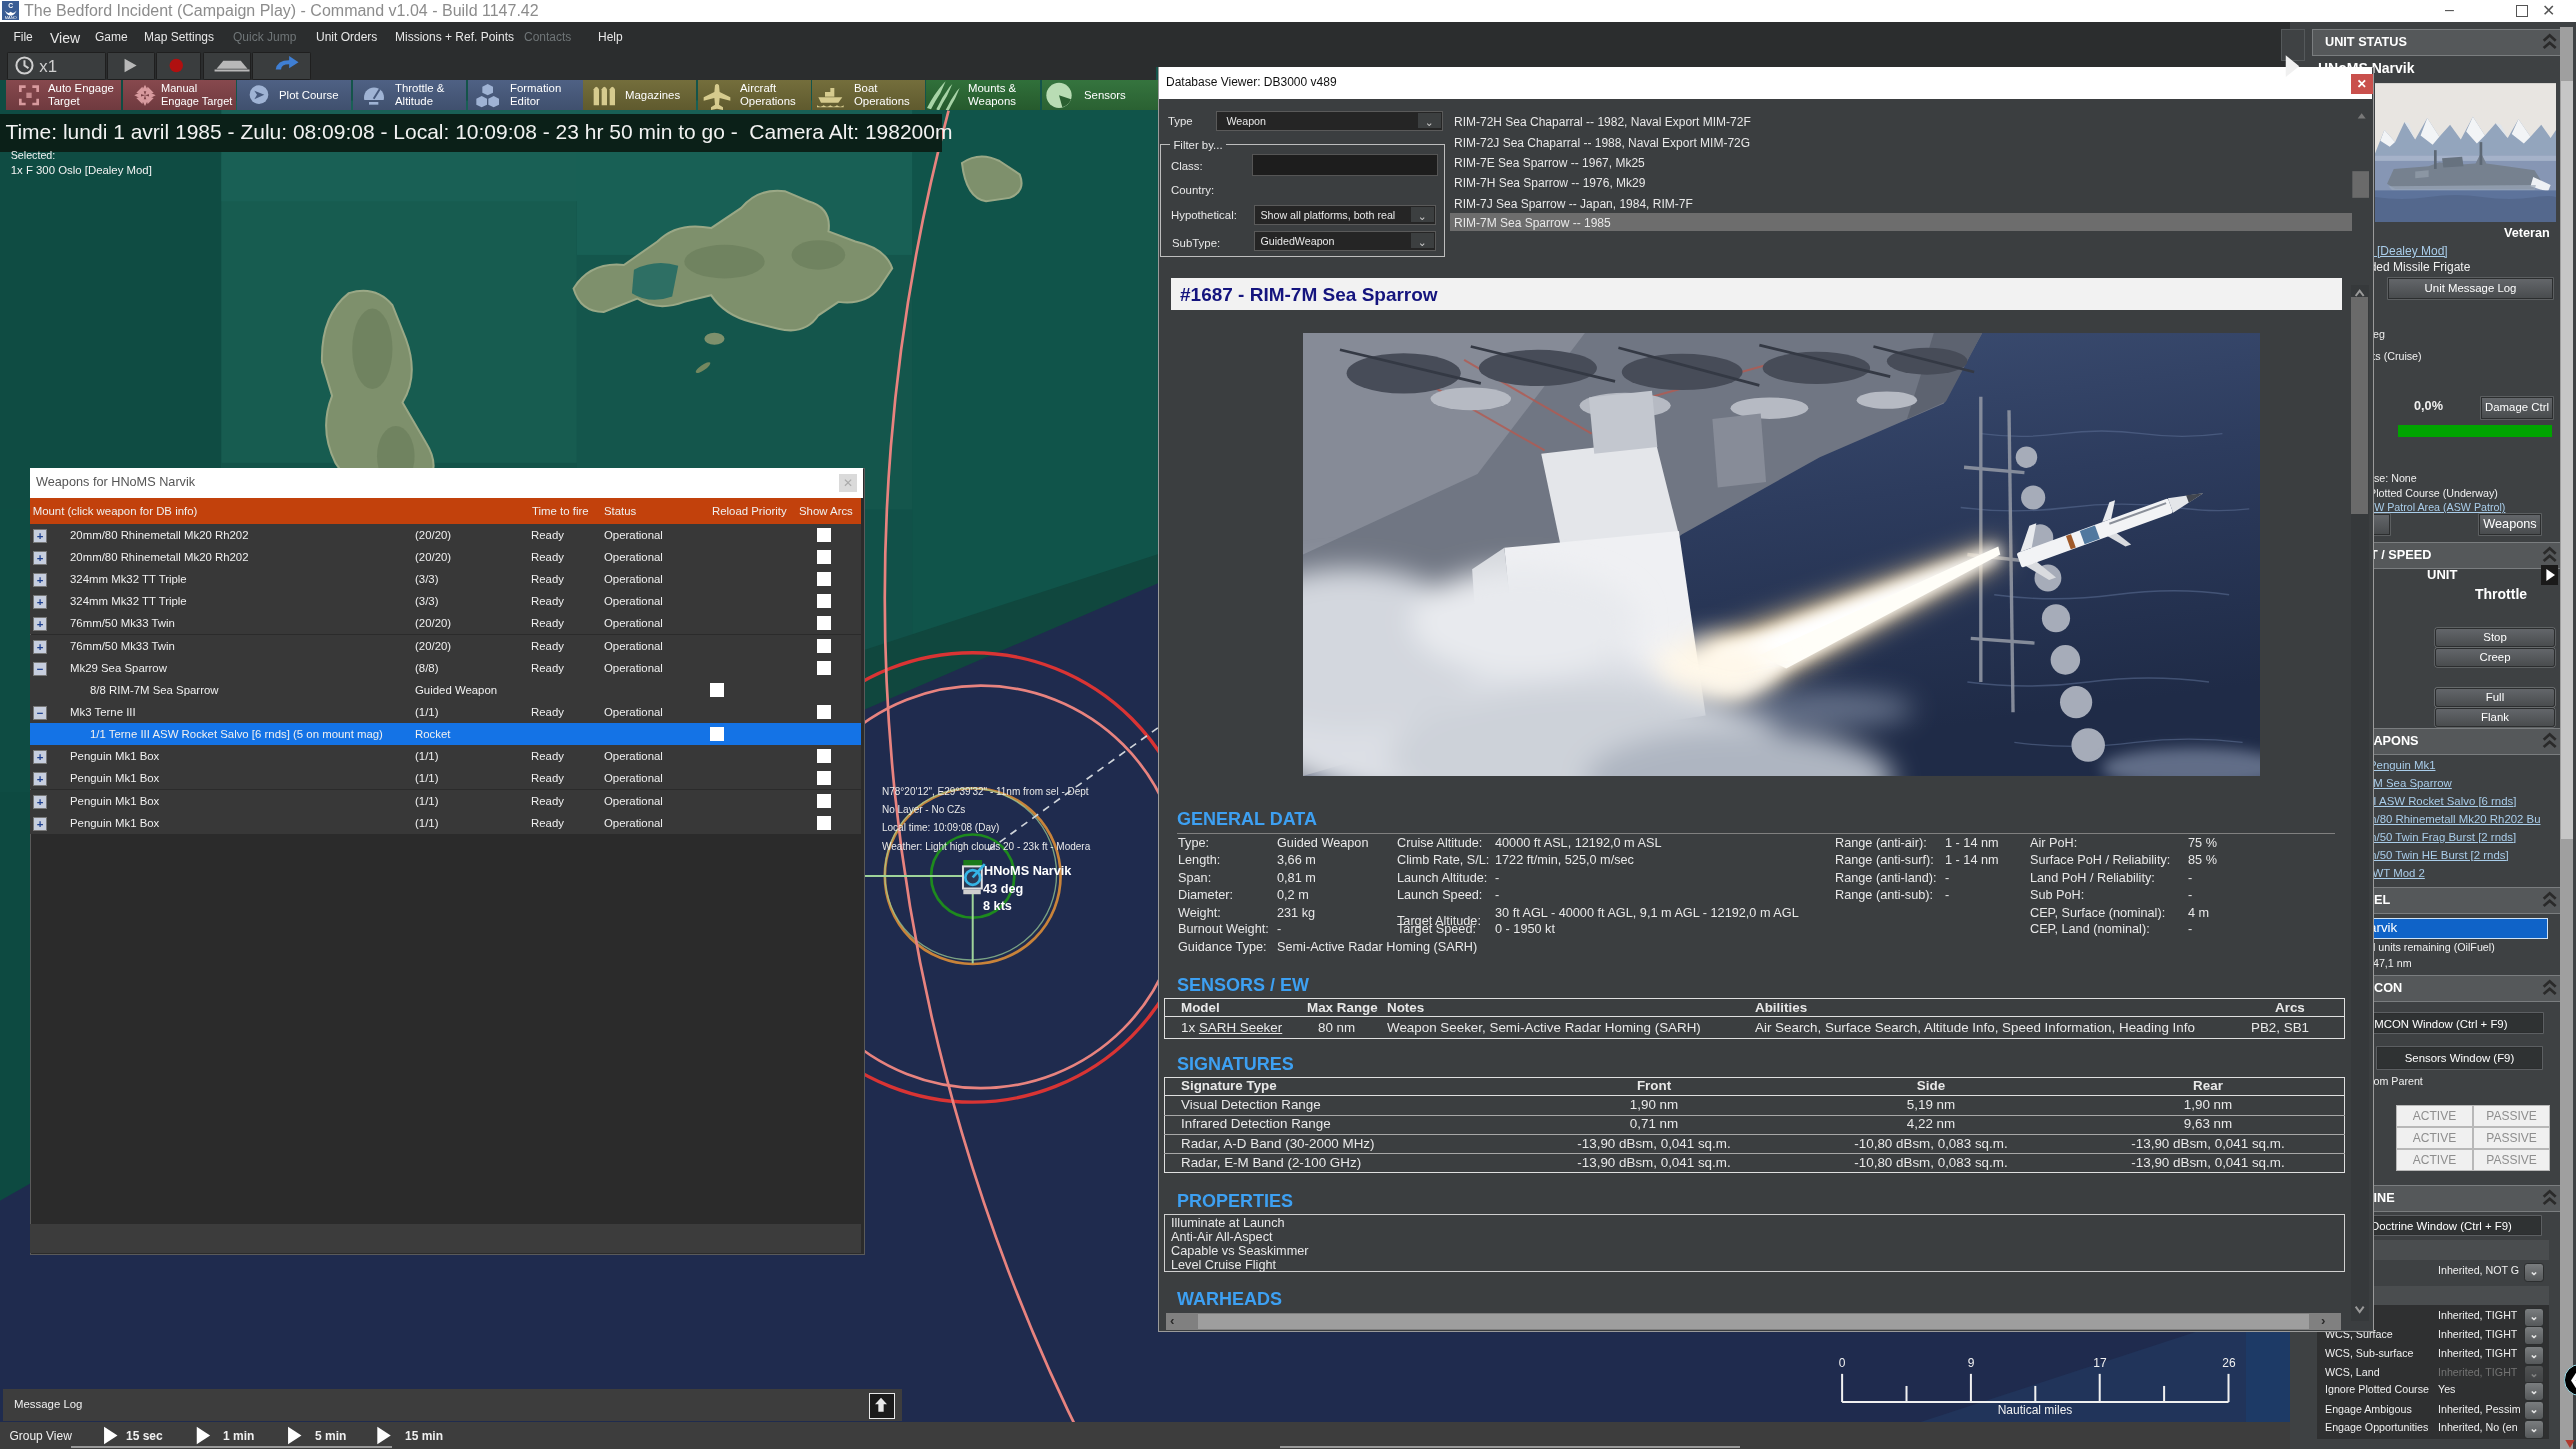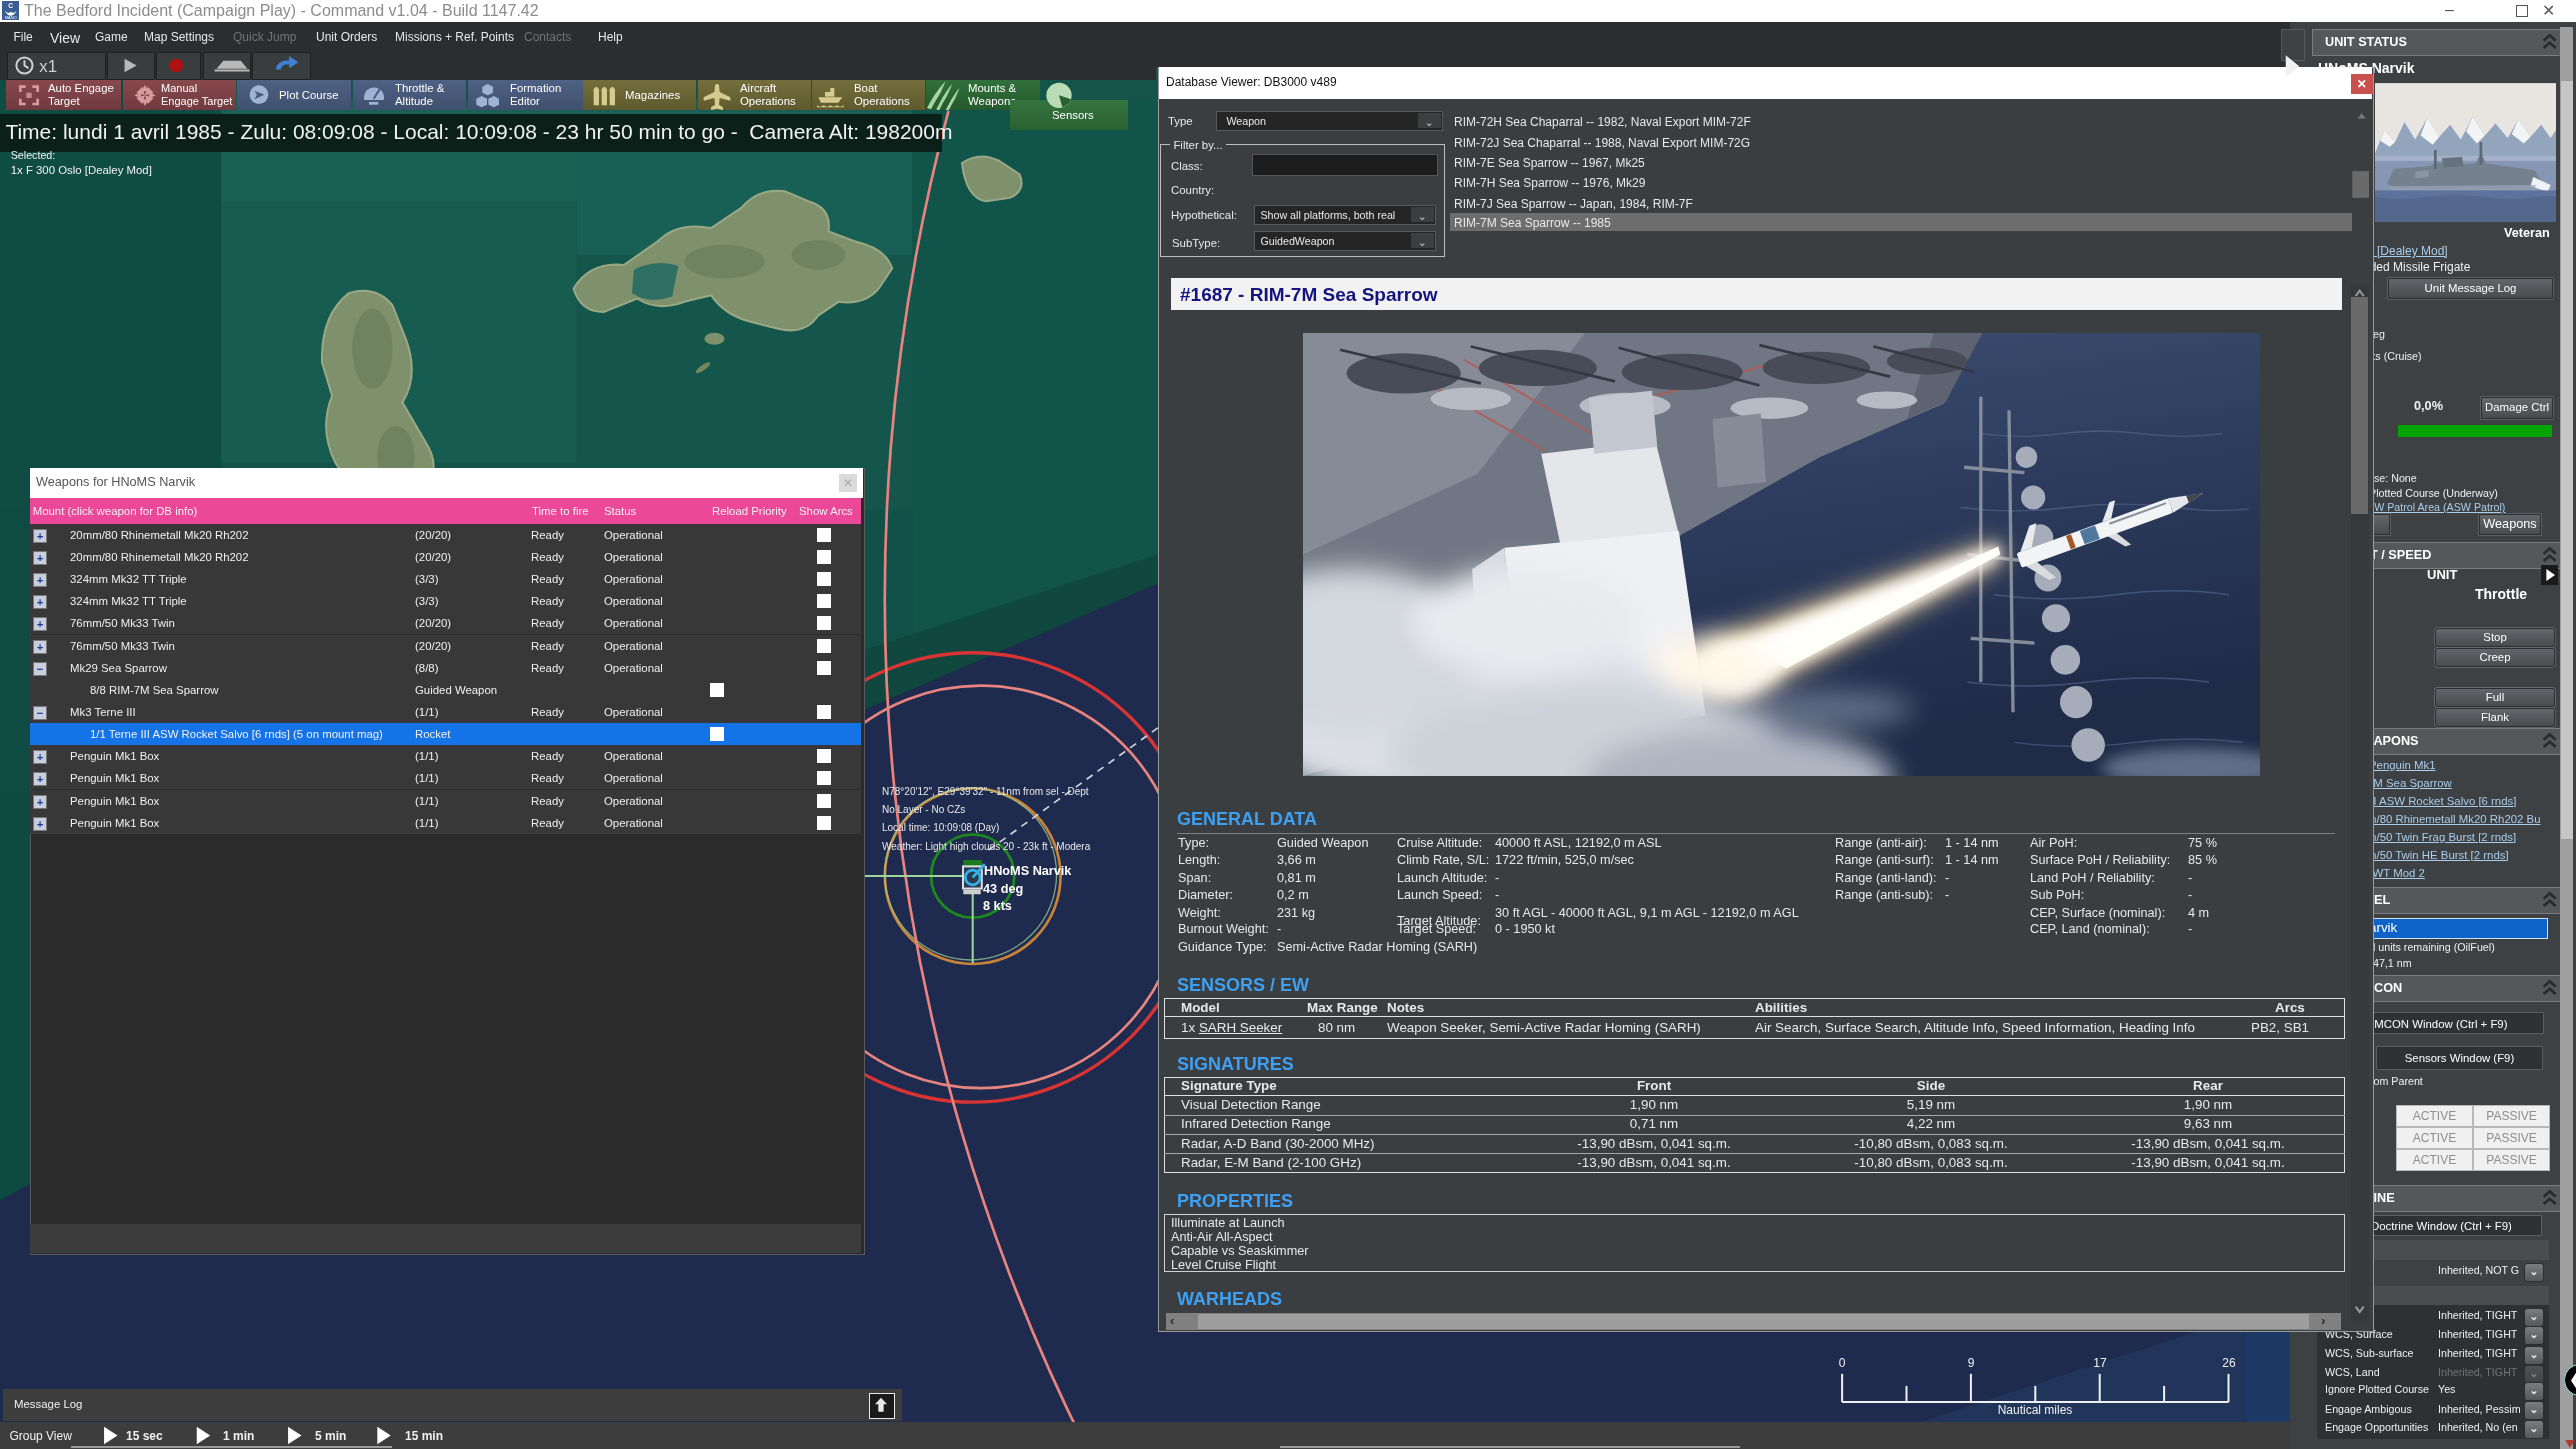--- a/index.html
+++ b/index.html
@@ -167,21 +167,21 @@
     </div>
 <div class="cb" style="left:698px;width:113px;background:linear-gradient(#746e3c,#5f5a2e);">
       <div class="lbl">Aircraft<br>Operations</div>
     </div>
 <div class="cb" style="left:812px;width:113px;background:linear-gradient(#746e3c,#5f5a2e);">
       <div class="lbl">Boat<br>Operations</div>
     </div>
 <div class="cb" style="left:926px;width:114px;background:linear-gradient(#30703a,#265a2d);">
       <div class="lbl">Mounts &amp;<br>Weapons</div>
     </div>
-<div class="cb" style="left:1010px;width:118px;background:linear-gradient(#35743e,#2a6132);margin-top:20px;">
+<div class="cb" style="left:1042px;width:118px;background:linear-gradient(#35743e,#2a6132);">
       <div class="lbl1">Sensors</div>
     </div>
 <svg class="abs" style="left:6px;top:80px;" width="1150" height="30" viewBox="0 0 1714 45">
 
   <g fill="#d89a9e">
     <path d="M14,8 L24,8 L24,12 L18,12 L18,18 L14,18 Z"></path>
         <path d="M44,8 L34,8 L34,12 L40,12 L40,18 L44,18 Z"></path>
     <path d="M14,38 L24,38 L24,34 L18,34 L18,28 L14,28 Z"></path>
         <path d="M44,38 L34,38 L34,34 L40,34 L40,28 L44,28 Z"></path>
     <path d="M25,19 L33,19 L33,27 L25,27 Z" opacity="0.8"></path>
@@ -251,21 +251,21 @@
 <div class="abs" style="left:29.5px;top:468px;width:833px;height:785px;background:#2b2b2b;border:0.7px solid #5a5a5a;"></div>
 <div class="abs" style="left:29.5px;top:468px;width:833px;height:29.5px;background:#ffffff;"></div>
 <div class="abs txt" style="left:36px;top:475px;color:#555;font-size:12.7px;">Weapons for HNoMS Narvik</div>
 <div class="abs" style="left:839px;top:474px;width:18px;height:18px;background:#dadada;color:#aaa;font-size:12px;text-align:center;line-height:18px;">✕</div>
 <style>
 .wrow{position:absolute;left:30px;width:831px;height:22px;background:#383838;}
 .wc{position:absolute;height:22px;line-height:22px;color:#f0f0f0;font-size:11.4px;white-space:nowrap;}
 .wexp{position:absolute;left:2.7px;top:4.7px;width:12.7px;height:12.7px;background:#c7cede;border:0.7px solid #777;color:#1d3f8f;font-size:11.4px;line-height:12px;text-align:center;font-weight:bold;}
 .wcb{position:absolute;top:4px;width:14px;height:14px;background:#fff;}
 </style>
-<div class="abs" style="left:30px;top:498px;width:831px;height:26px;background:#ec4899;">
+<div class="abs" style="left:30px;top:498px;width:831px;height:26px;background:#c2410c;">
   <div class="wc" style="left:2.7px;top:2px;">Mount (click weapon for DB info)</div>
   <div class="wc" style="left:502px;top:2px;">Time to fire</div>
   <div class="wc" style="left:574px;top:2px;">Status</div>
   <div class="wc" style="left:682px;top:2px;">Reload Priority</div>
   <div class="wc" style="left:769px;top:2px;">Show Arcs</div>
 </div>
 <div class="wrow" style="top:524px;">
       <div class="wexp">+</div>
       <div class="wc" style="left:40px;">20mm/80 Rhinemetall Mk20 Rh202</div>
       <div class="wc" style="left:385px;">(20/20)</div>

